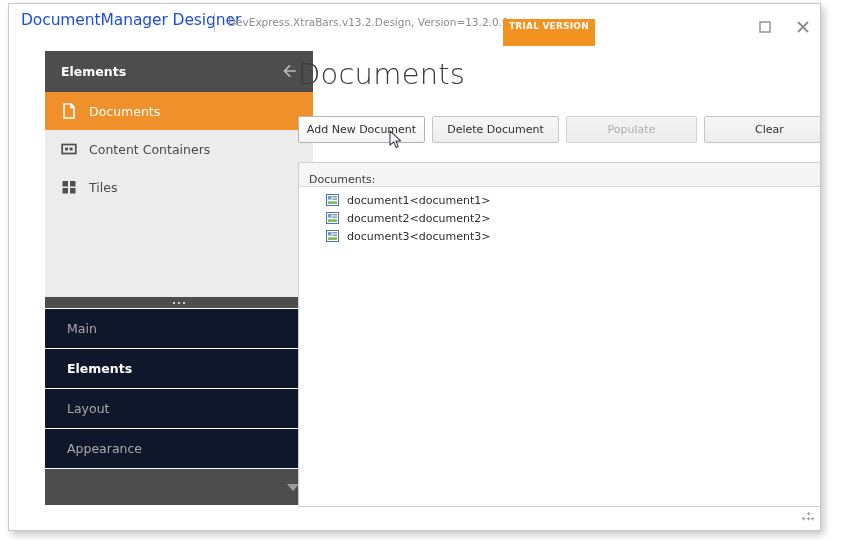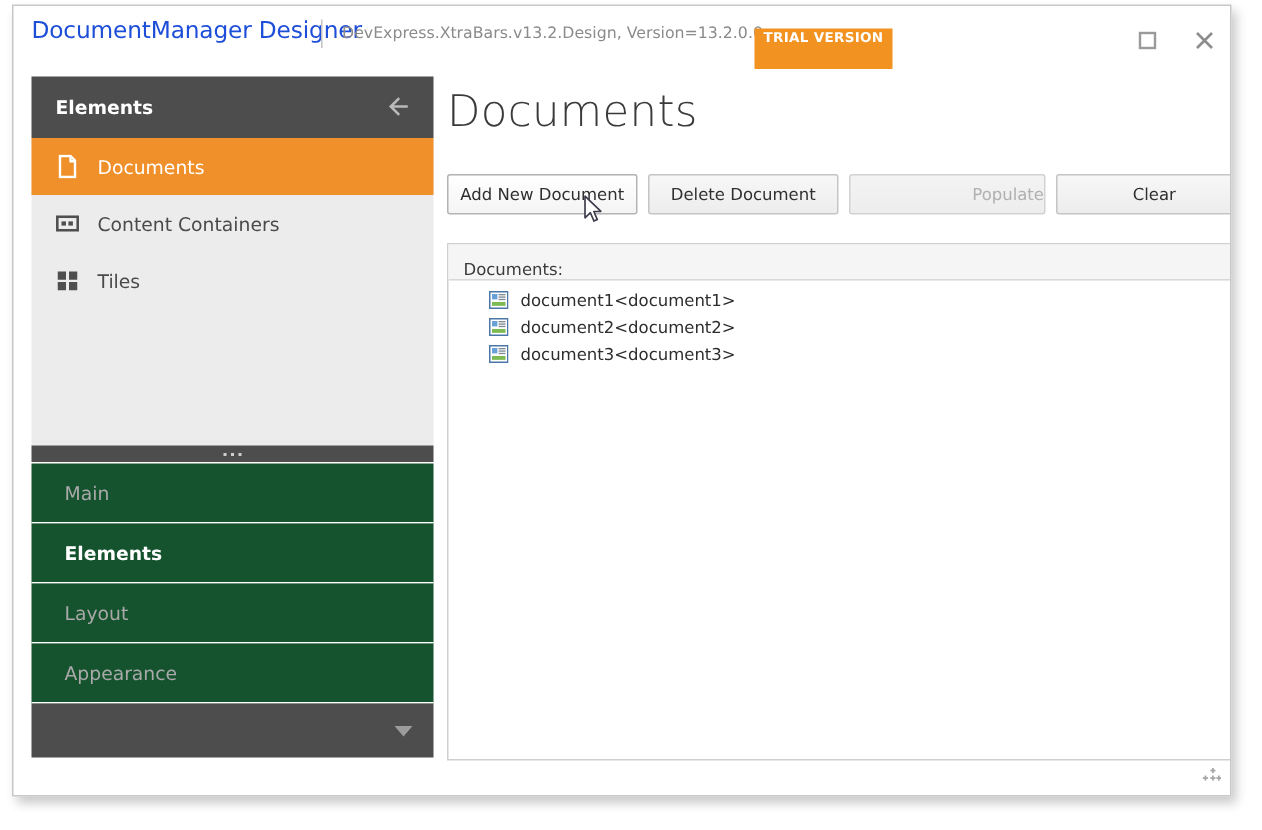--- a/index.html
+++ b/index.html
@@ -81,21 +81,21 @@
     height: 20px;
     cursor: default;
   }
   #btn-maximize { left: 745px; }
   #btn-close    { left: 783px; }
   .win-btn svg { display: block; }
 
   
   #sidebar {
     position: absolute;
-    left: 12px;
+    left: 36px;
     top: 47px;
     width: 268px;
     height: 456px;
   }
   #sidebar-header {
     position: absolute;
     left: 0; top: 0;
     width: 100%;
     height: 41px;
     background: #4d4d4d;
@@ -171,21 +171,21 @@
   #sidebar-nav {
     position: absolute;
     left: 0;
     top: 258px;
     width: 100%;
     height: 198px;
   }
   .nav-item {
     position: relative;
     height: 40px;
-    background: #14532d;
+    background: #0f172a;
     border-bottom: 1px solid #ffffff;
     display: flex;
     align-items: center;
     padding-left: 22px;
     box-sizing: border-box;
     cursor: default;
   }
   .nav-item span {
     font-size: 12.5px;
     color: #a9a9a9;
@@ -248,21 +248,20 @@
     box-sizing: border-box;
   }
   .tool-btn.hover {
     background-image: linear-gradient(to bottom, #ffffff 0%, #f4f4f4 100%);
     border-color: #b4b4b4;
   }
   .tool-btn.disabled {
     color: #b0b0b0;
     background-image: linear-gradient(to bottom, #f3f3f3 0%, #ededed 100%);
     border-color: #d2d2d2;
-    text-align: right;
   }
   .tool-btn.wide { width: 131px; }
 
   
   #doclist {
     position: absolute;
     left: 9px;
     top: 111px;
     width: 524px;
     height: 345px;

